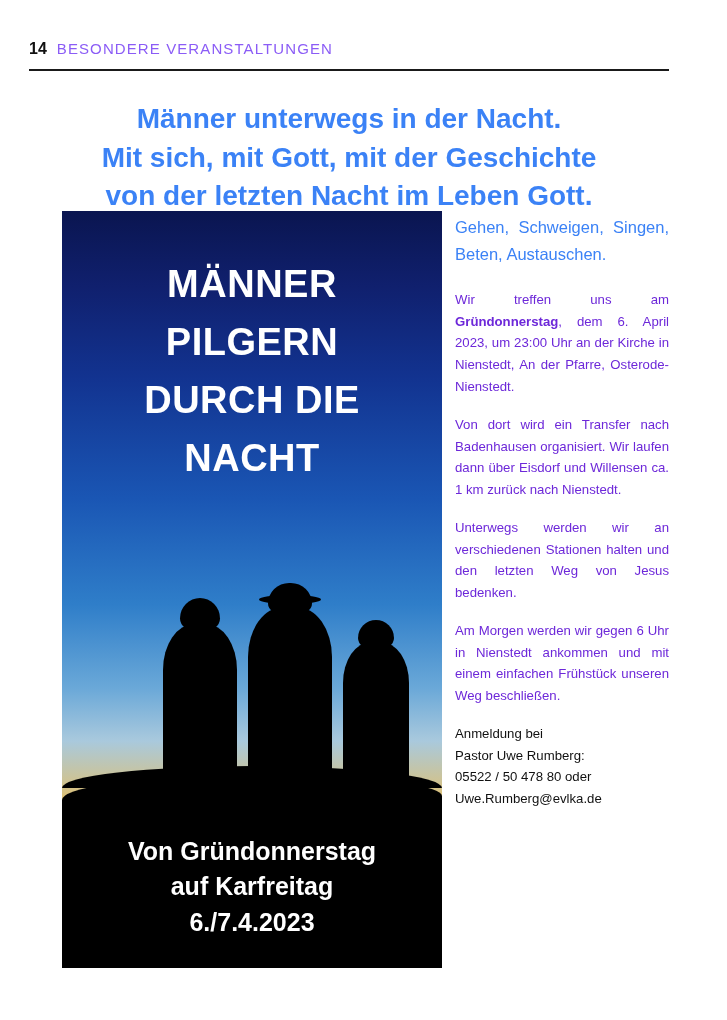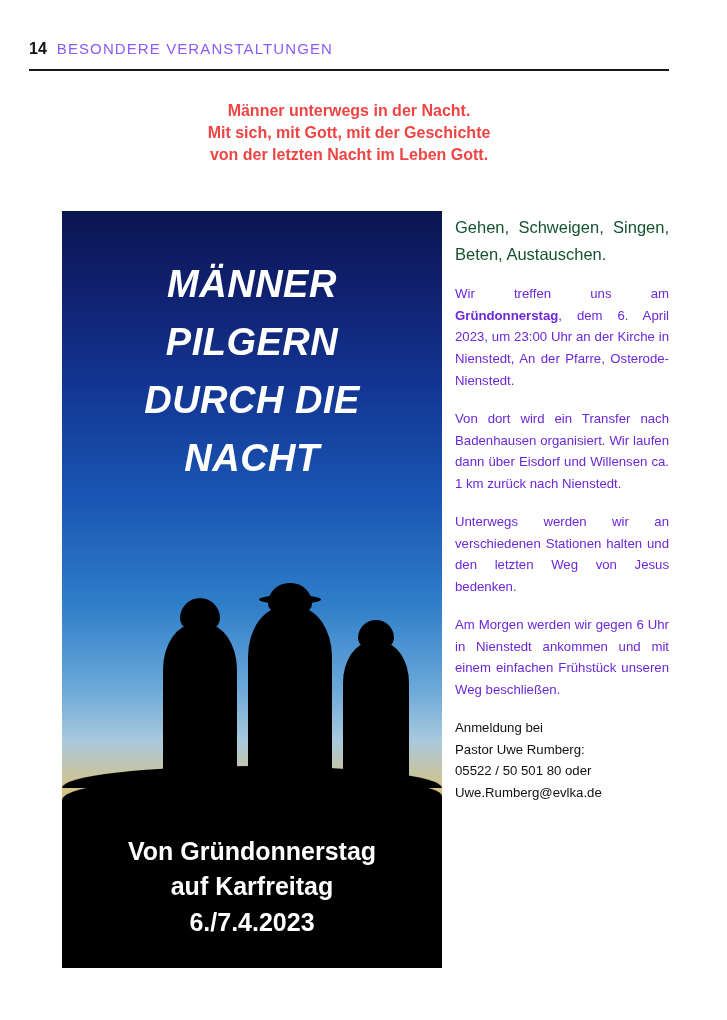--- a/index.html
+++ b/index.html
@@ -47,22 +47,22 @@
     background: #1a1a1a;
   }
 
   
   .headline {
     position: absolute;
     left: 29px;
     top: 100px;
     width: 640px;
     text-align: center;
-    color: #ef4444;
-    font-size: 16px;
+    color: #3b82f6;
+    font-size: 28px;
     font-weight: bold;
     line-height: 1.38;
   }
   .headline div { white-space: nowrap; }
 
   
   .poster {
     position: absolute;
     left: 62px;
     top: 211px;
@@ -110,21 +110,20 @@
   .poster-title {
     position: absolute;
     left: 0; right: 0;
     top: 44px;
     text-align: center;
     color: #ffffff;
     font-size: 38px;
     font-weight: bold;
     line-height: 1.53;
     letter-spacing: 0.5px;
-    font-style: italic;
   }
   .poster-footer {
     position: absolute;
     left: 0; right: 0;
     bottom: 28px;
     text-align: center;
     color: #ffffff;
     font-size: 25px;
     font-weight: bold;
     line-height: 1.42;
@@ -168,25 +167,25 @@
   #fig3 .body { top: 22px; width: 66px; height: 158px; }
 
   
   .text-col {
     position: absolute;
     left: 455px;
     top: 214px;
     width: 214px;
   }
   .lead {
-    color: #14532d;
+    color: #3b82f6;
     font-size: 16.5px;
     line-height: 1.62;
     text-align: justify;
-    margin: 0 0 16px 0;
+    margin: 0 0 22px 0;
     font-weight: normal;
   }
   .para {
     font-size: 13.2px;
     line-height: 1.63;
     text-align: justify;
     margin: 0 0 17px 0;
     color: #6d28d9;
   }
   .para b { font-weight: bold; }
@@ -252,16 +251,16 @@
 
   <p class="para"><span>Wir treffen uns am </span><b>Gründonnerstag</b><span>, dem 6. April 2023, um 23:00 Uhr an der Kirche in Nienstedt, An der Pfarre, Osterode-Nienstedt.</span></p>
 
   <p class="para">Von dort wird ein Transfer nach Badenhausen organisiert. Wir laufen dann über Eisdorf und Willensen ca. 1 km zurück nach Nienstedt.</p>
   <p class="para">Unterwegs werden wir an verschiedenen Stationen halten und den letzten Weg von Jesus bedenken.</p>
   <p class="para">Am Morgen werden wir gegen 6 Uhr in Nienstedt ankommen und mit einem einfachen Frühstück unseren Weg beschließen.</p>
 
   <div class="contact">
     <div>Anmeldung bei</div>
     <div>Pastor Uwe Rumberg:</div>
-    <div>05522 / 50 501 80 oder</div>
+    <div>05522 / 50 478 80 oder</div>
     <div>Uwe.Rumberg@evlka.de</div>
   </div>
 </div>
 
 </body></html>

